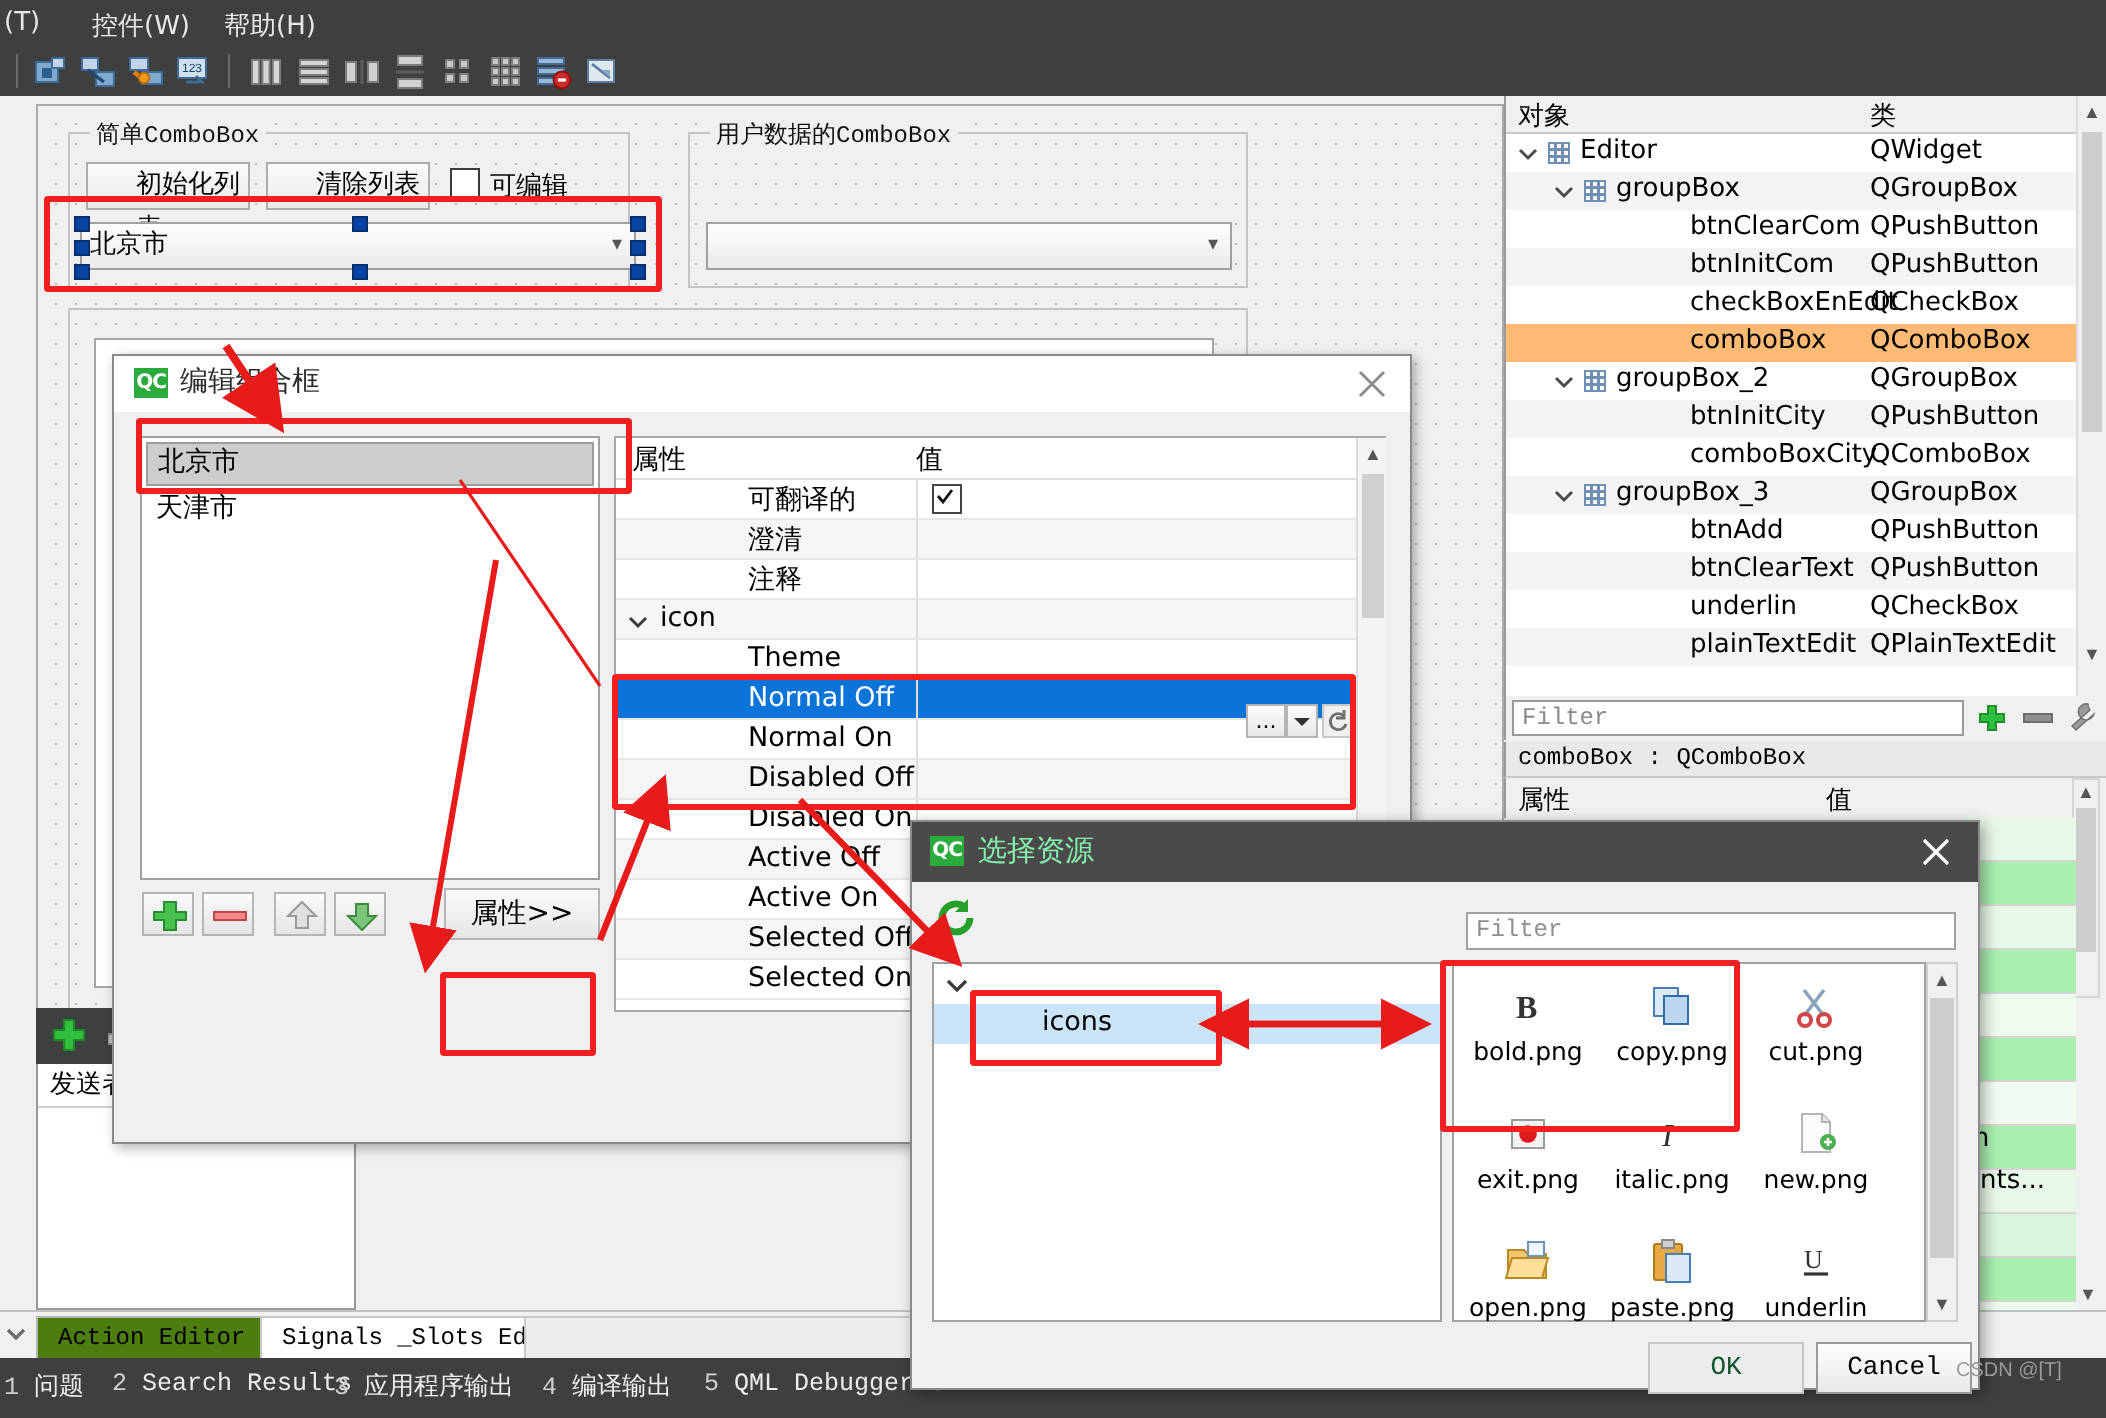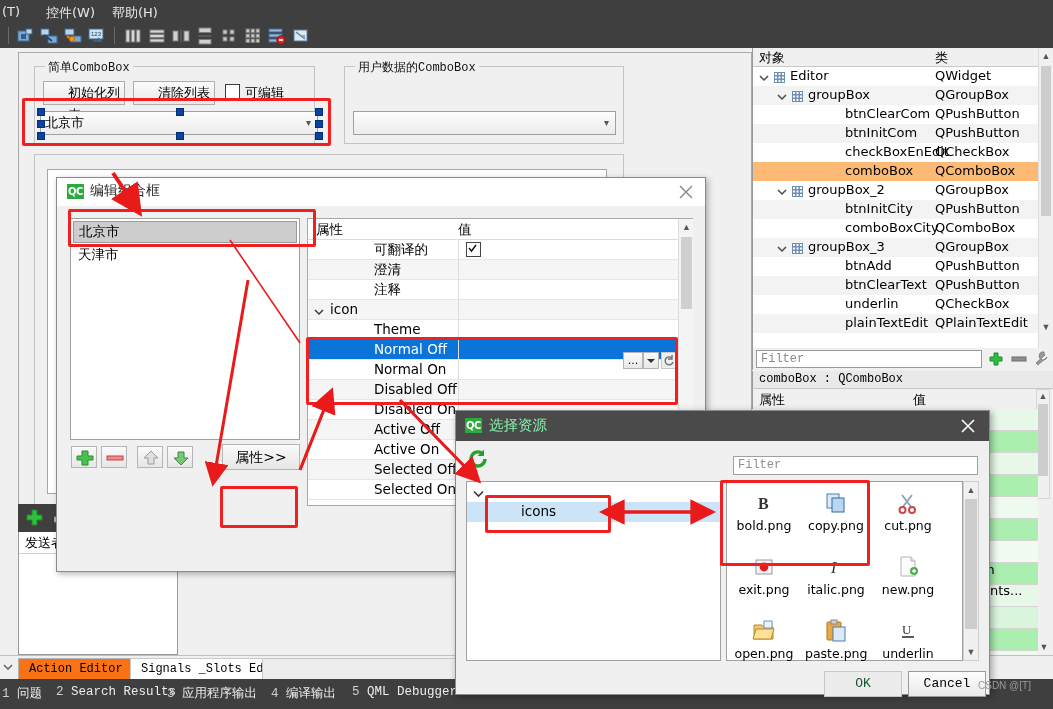--- a/index.html
+++ b/index.html
@@ -82,21 +82,21 @@
 
   
   #sigedit{left:18px;top:504px;width:160px;height:151px;background:#fff;border:1px solid #9a9a9a;}
   #sigtool{left:18px;top:504px;width:160px;height:28px;background:#3f3f3f;}
   #sighead{left:19px;top:532px;width:158px;height:22px;background:#fff;
            font-family:"DejaVu Sans",sans-serif;font-size:13px;padding-left:6px;line-height:21px;
            border-bottom:1px solid #d0d0d0;}
 
   
   #tabstrip{left:0;top:655px;width:1053px;height:24px;background:#f0f0f0;border-top:1px solid #c0c0c0;}
-  #tabstrip .tab{position:absolute;top:2px;height:21px;background:#f97316;border:1px solid #b4b4b4;
+  #tabstrip .tab{position:absolute;top:2px;height:21px;background:#4d7c0f;border:1px solid #b4b4b4;
                  border-bottom:none;font-family:"Liberation Mono",monospace;font-size:12px;
                  line-height:20px;padding:0 10px;}
   #tabstrip .filler{position:absolute;top:2px;height:21px;background:#ededed;border:1px solid #c8c8c8;}
   #tabstrip .lchev{position:absolute;left:2px;top:5px;width:12px;height:12px;}
 
   
   #statusbar{left:0;top:679px;width:1053px;height:30px;background:#3f3f3f;color:#ededed;
              font-family:"Liberation Mono",monospace;font-size:12.5px;}
   #statusbar .it{position:absolute;top:6px;white-space:nowrap;}
   #statusbar .num{color:#cfcfcf;}

